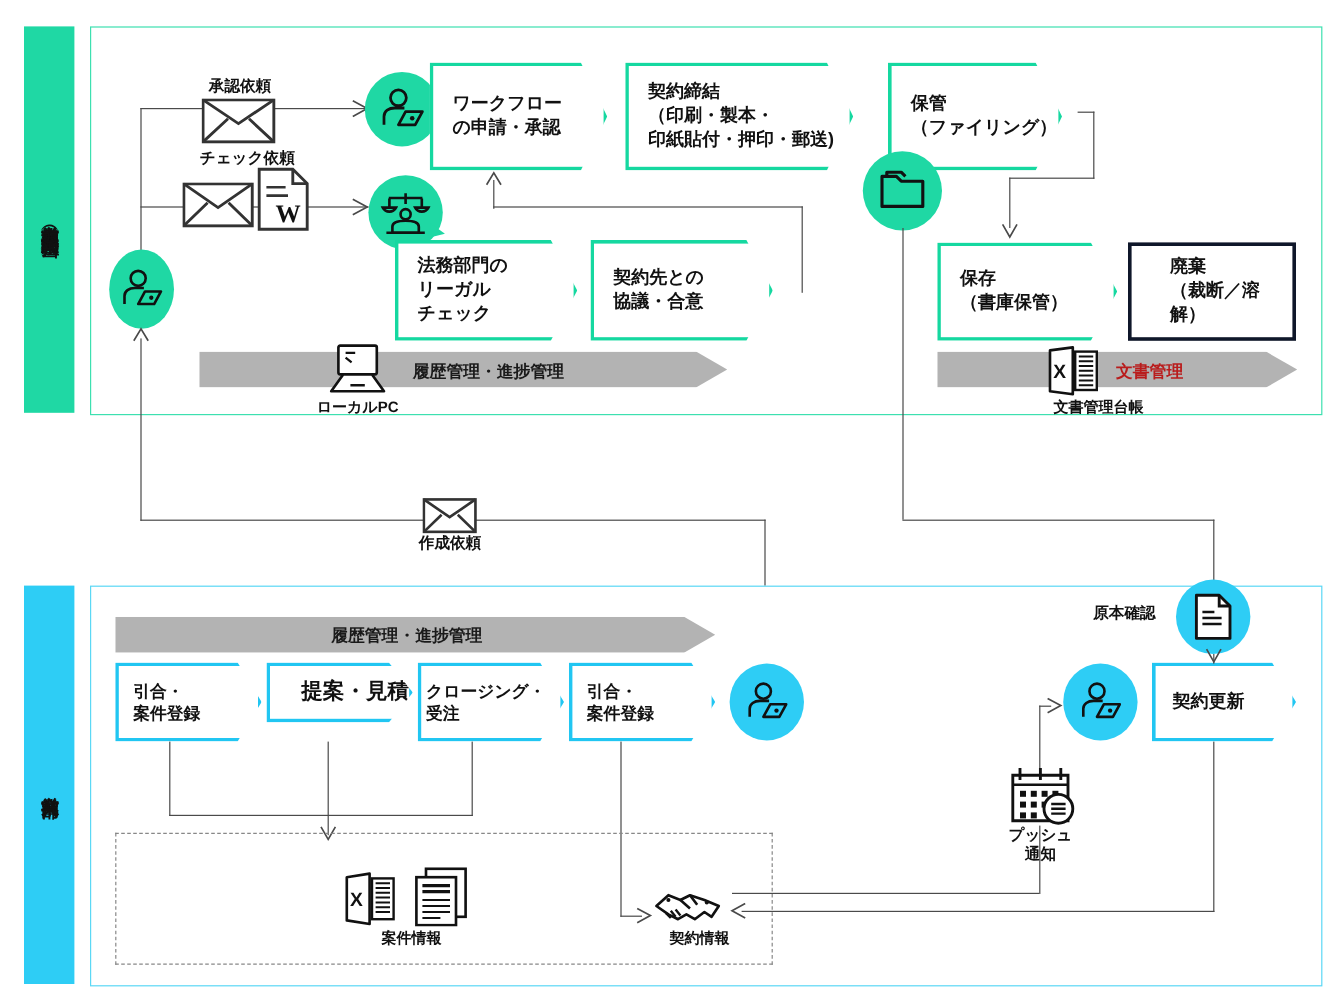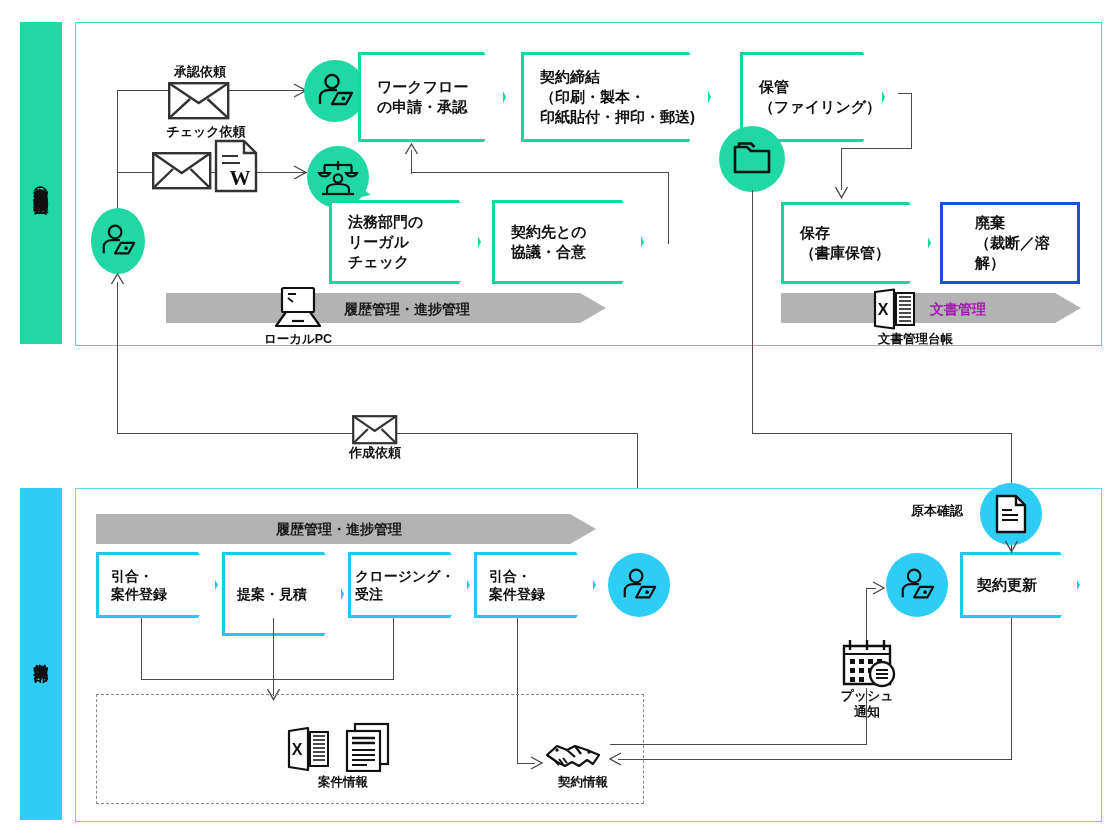--- a/index.html
+++ b/index.html
@@ -42,21 +42,21 @@
   }
   .hex .lbl{white-space:pre-line;}
   .hex-green{
     border:3px solid #15D8A0;
     clip-path:polygon(0 0, calc(100% - 22px) 0, 100% 50%, calc(100% - 22px) 100%, 0 100%);
   }
   .hex-blue{
     border:3px solid #21C6F2;
     clip-path:polygon(0 0, calc(100% - 20px) 0, 100% 50%, calc(100% - 20px) 100%, 0 100%);
   }
-  .rect-green{border:3px solid #1d4ed8;padding-left:32px;}
+  .rect-green{border:3px solid #0f172a;padding-left:32px;}
 
   
   .gbar{
     position:absolute;
     background:#B3B3B3;
     display:flex;align-items:center;
     clip-path:polygon(0 0, calc(100% - 26px) 0, 100% 50%, calc(100% - 26px) 100%, 0 100%);
   }
 
   
@@ -226,21 +226,21 @@
   <div class="gtxt" style="position:absolute;left:344px;top:301px;font-size:14px;font-weight:700;color:#1a1a1a;">履歴管理・進捗管理</div>
   <svg class="ficon" style="left:274px;top:286px;" width="48" height="44">
     <rect x="8" y="2" width="32" height="24" rx="1.5" fill="#fff" stroke="#111" stroke-width="2.2"></rect>
     <path d="M14,8 L22,8 M14,12 L19,16" stroke="#111" stroke-width="1.8"></path>
     <path d="M2,40 L12,26 L36,26 L46,40 Z" fill="#fff" stroke="#111" stroke-width="2.2" stroke-linejoin="round"></path>
     <path d="M18,35 L30,35" stroke="#111" stroke-width="2.2"></path>
   </svg>
   <div class="caplite" style="left:250px;top:332px;width:96px;">ローカルPC</div>
 
   <div class="gbar" style="left:781px;top:293px;width:300px;height:30px;"></div>
-  <div class="gtxt" style="position:absolute;left:930px;top:301px;font-size:14px;font-weight:700;color:#a21caf;">文書管理</div>
+  <div class="gtxt" style="position:absolute;left:930px;top:301px;font-size:14px;font-weight:700;color:#b91c1c;">文書管理</div>
   <svg class="ficon" style="left:872px;top:288px;" width="46" height="42">
     <path d="M3,4 L22,1.5 L22,40.5 L3,38 Z" fill="#fff" stroke="#111" stroke-width="2.2" stroke-linejoin="round"></path>
     <text x="11" y="27" font-family="'Liberation Sans',sans-serif" font-size="16" font-weight="700" fill="#111" text-anchor="middle">X</text>
     <rect x="24" y="5" width="18" height="32" fill="#fff" stroke="#111" stroke-width="2"></rect>
     <path d="M27,9 L39,9 M27,13 L39,13 M27,17 L39,17 M27,21 L39,21 M27,25 L39,25 M27,29 L39,29 M27,33 L39,33" stroke="#111" stroke-width="1.7"></path>
   </svg>
   <div class="caplite" style="left:843px;top:332px;width:110px;text-align:right;">文書管理台帳</div>
 
   <div class="ln lnv" style="left:117px;top:282px;height:152px;"></div>
   <svg class="ficon" style="left:110px;top:272px;" width="15" height="14">
@@ -266,21 +266,21 @@
 
   <div class="panel panel-blue" style="left:75px;top:488px;width:1025px;height:332px;"></div>
 
   <div class="gbar" style="left:96px;top:514px;width:500px;height:30px;"></div>
   <div class="gtxt" style="position:absolute;left:276px;top:521px;font-size:14px;font-weight:700;color:#1a1a1a;">履歴管理・進捗管理</div>
 
   <div class="hex hex-blue" style="left:96px;top:552px;width:122px;height:66px;padding-left:12px;font-size:14px;">
     <span class="lbl">引合・
 案件登録</span>
   </div>
-  <div class="hex hex-blue" style="left:222px;top:552px;width:122px;height:84px;padding-left:12px;font-size:14px;">
+  <div class="hex hex-blue" style="left:222px;top:552px;width:122px;height:50px;padding-left:12px;font-size:18px;justify-content:flex-end;">
     <span class="lbl">提案・見積</span>
   </div>
   <div class="hex hex-blue" style="left:348px;top:552px;width:122px;height:66px;padding-left:4px;font-size:14px;">
     <span class="lbl">クロージング・
 受注</span>
   </div>
   <div class="hex hex-blue" style="left:474px;top:552px;width:122px;height:66px;padding-left:12px;font-size:14px;">
     <span class="lbl">引合・
 案件登録</span>
   </div>

